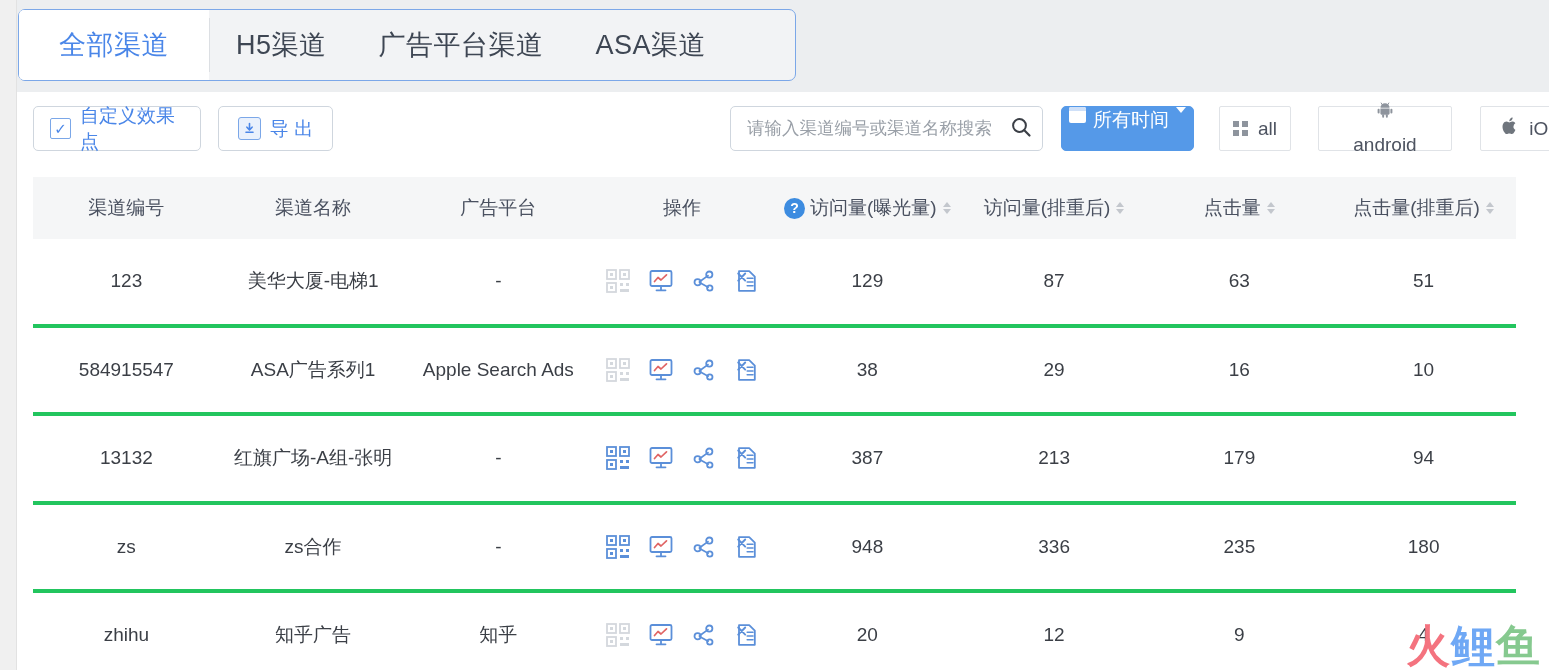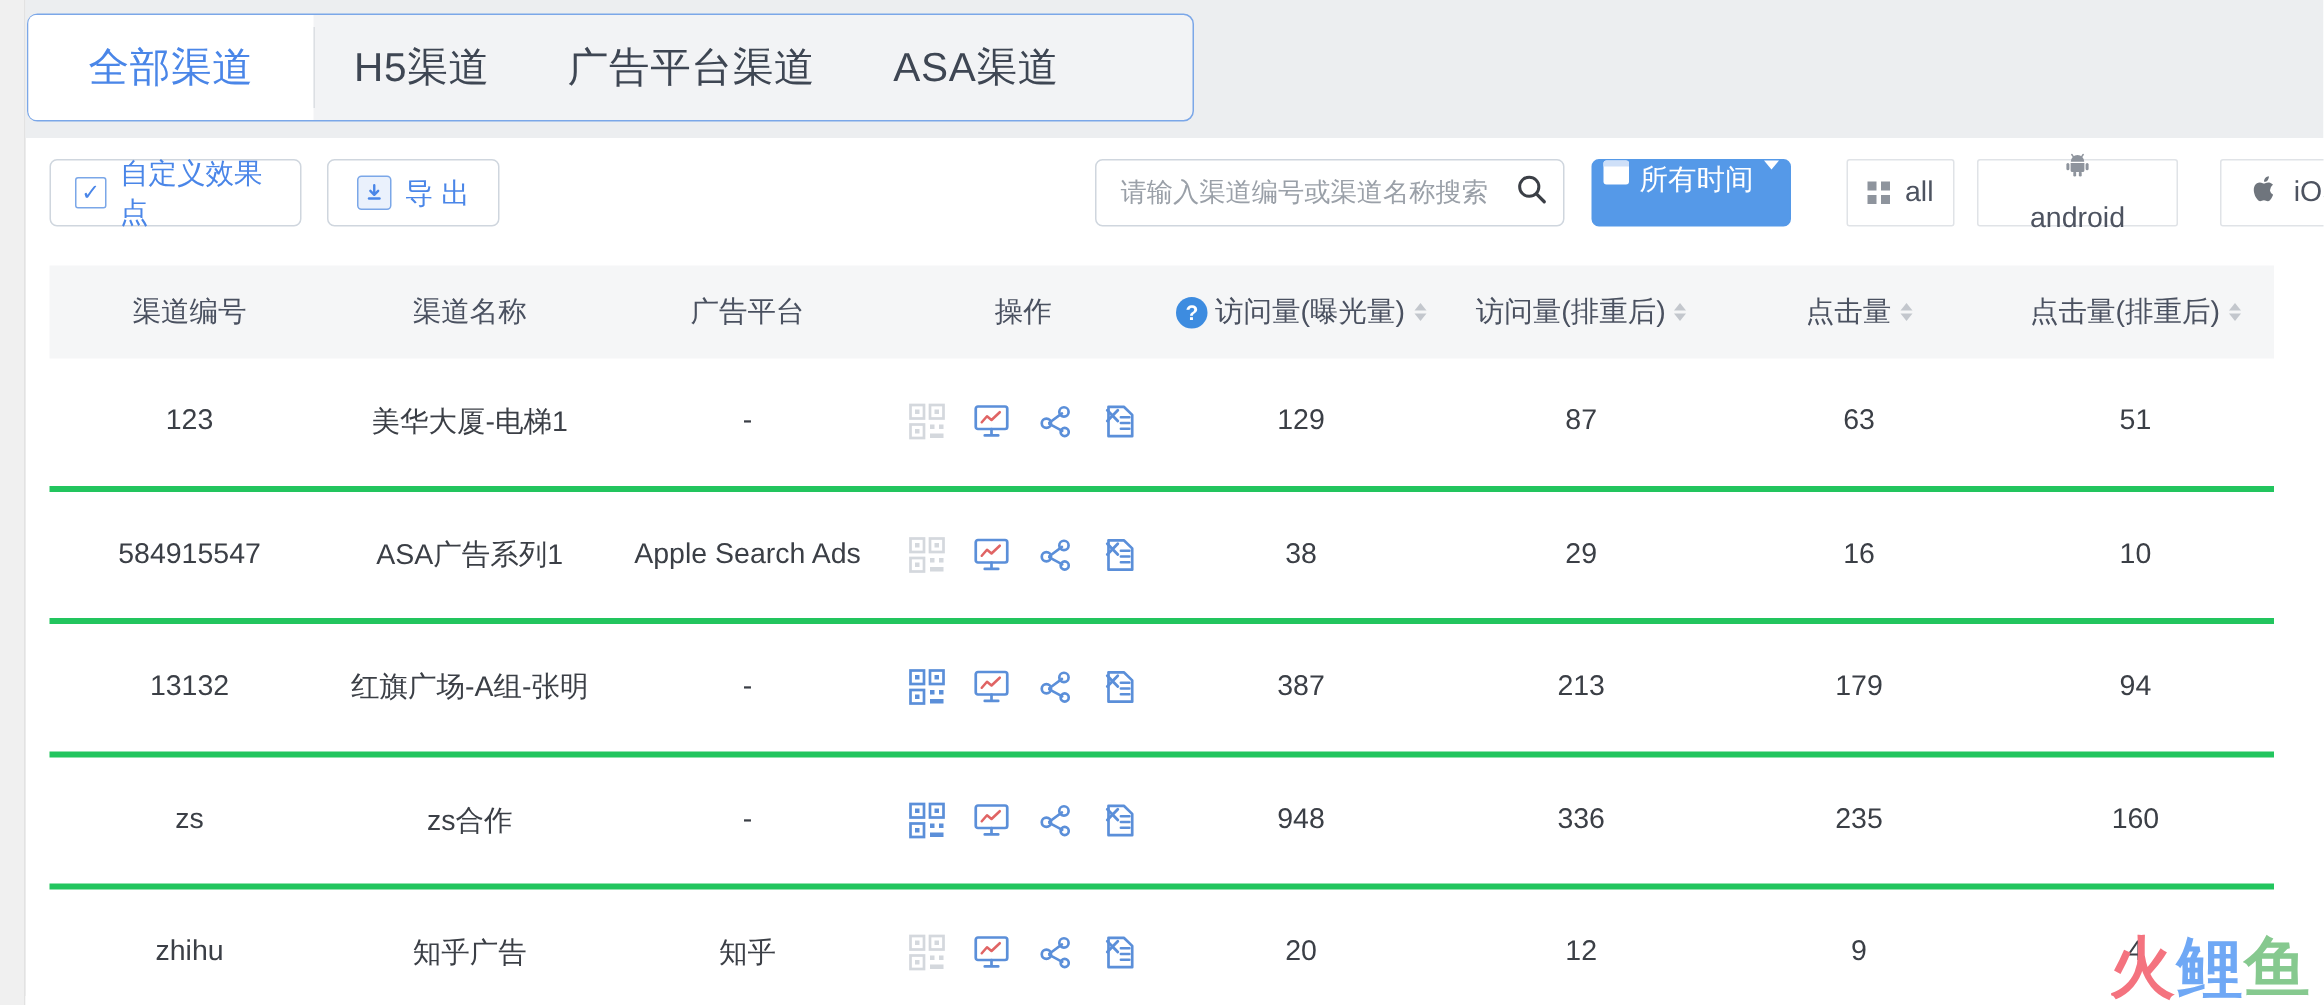--- a/index.html
+++ b/index.html
@@ -201,21 +201,21 @@
     background: #ffffff;
     border-radius: 2px;
     display: flex;
     align-items: center;
     justify-content: center;
     gap: 10px;
     font-size: 19px;
     color: #4d5360;
     cursor: pointer;
   }
-  .seg-all { left: 1186px; width: 72px; margin-left: 12px; }
+  .seg-all { left: 1186px; width: 72px; }
   .seg-android { left: 1285px; width: 134px; flex-direction: column; }
   .seg-ios { left: 1447px; width: 102px; }
 
   .grid-icon {
     width: 15px; height: 15px;
     display: grid;
     grid-template-columns: 1fr 1fr;
     grid-template-rows: 1fr 1fr;
     gap: 2.5px;
     flex: none;
@@ -632,21 +632,21 @@
               <span class="op-icon"><svg width="26" height="26" viewBox="0 0 26 26" aria-hidden="true">
                   <path d="M5 3.2 h10.2 l5.6 5.4 V22.8 H5 Z" fill="none" stroke="#5b8fd9" stroke-width="1.8" stroke-linejoin="round"></path>
                   <path d="M4.2 5.5 L11.2 12.6 M11.2 5.5 L4.2 12.6" stroke="#5b8fd9" stroke-width="1.9" stroke-linecap="round"></path>
                   <path d="M13.2 10.2 H19 M13.2 14 H19 M13.2 17.8 H19" stroke="#5b8fd9" stroke-width="1.6" stroke-linecap="round"></path>
                 </svg></span>
             </span>
           </div>
           <div class="td c-v1">948</div>
           <div class="td c-v2">336</div>
           <div class="td c-v3">235</div>
-          <div class="td c-v4">160</div>
+          <div class="td c-v4">180</div>
         </div>
         <div class="tr">
           <div class="td c-code">zhihu</div>
           <div class="td c-name">知乎广告</div>
           <div class="td c-plat">知乎</div>
           <div class="td c-ops">
             <span class="ops">
               <span class="op-icon disabled"><svg width="26" height="26" viewBox="0 0 26 26" aria-hidden="true">
                   <rect x="2" y="2" width="9" height="9" fill="none" stroke="#d4d8dd" stroke-width="1.8"></rect>
                   <rect x="5" y="5" width="3" height="3" fill="#d4d8dd"></rect>

